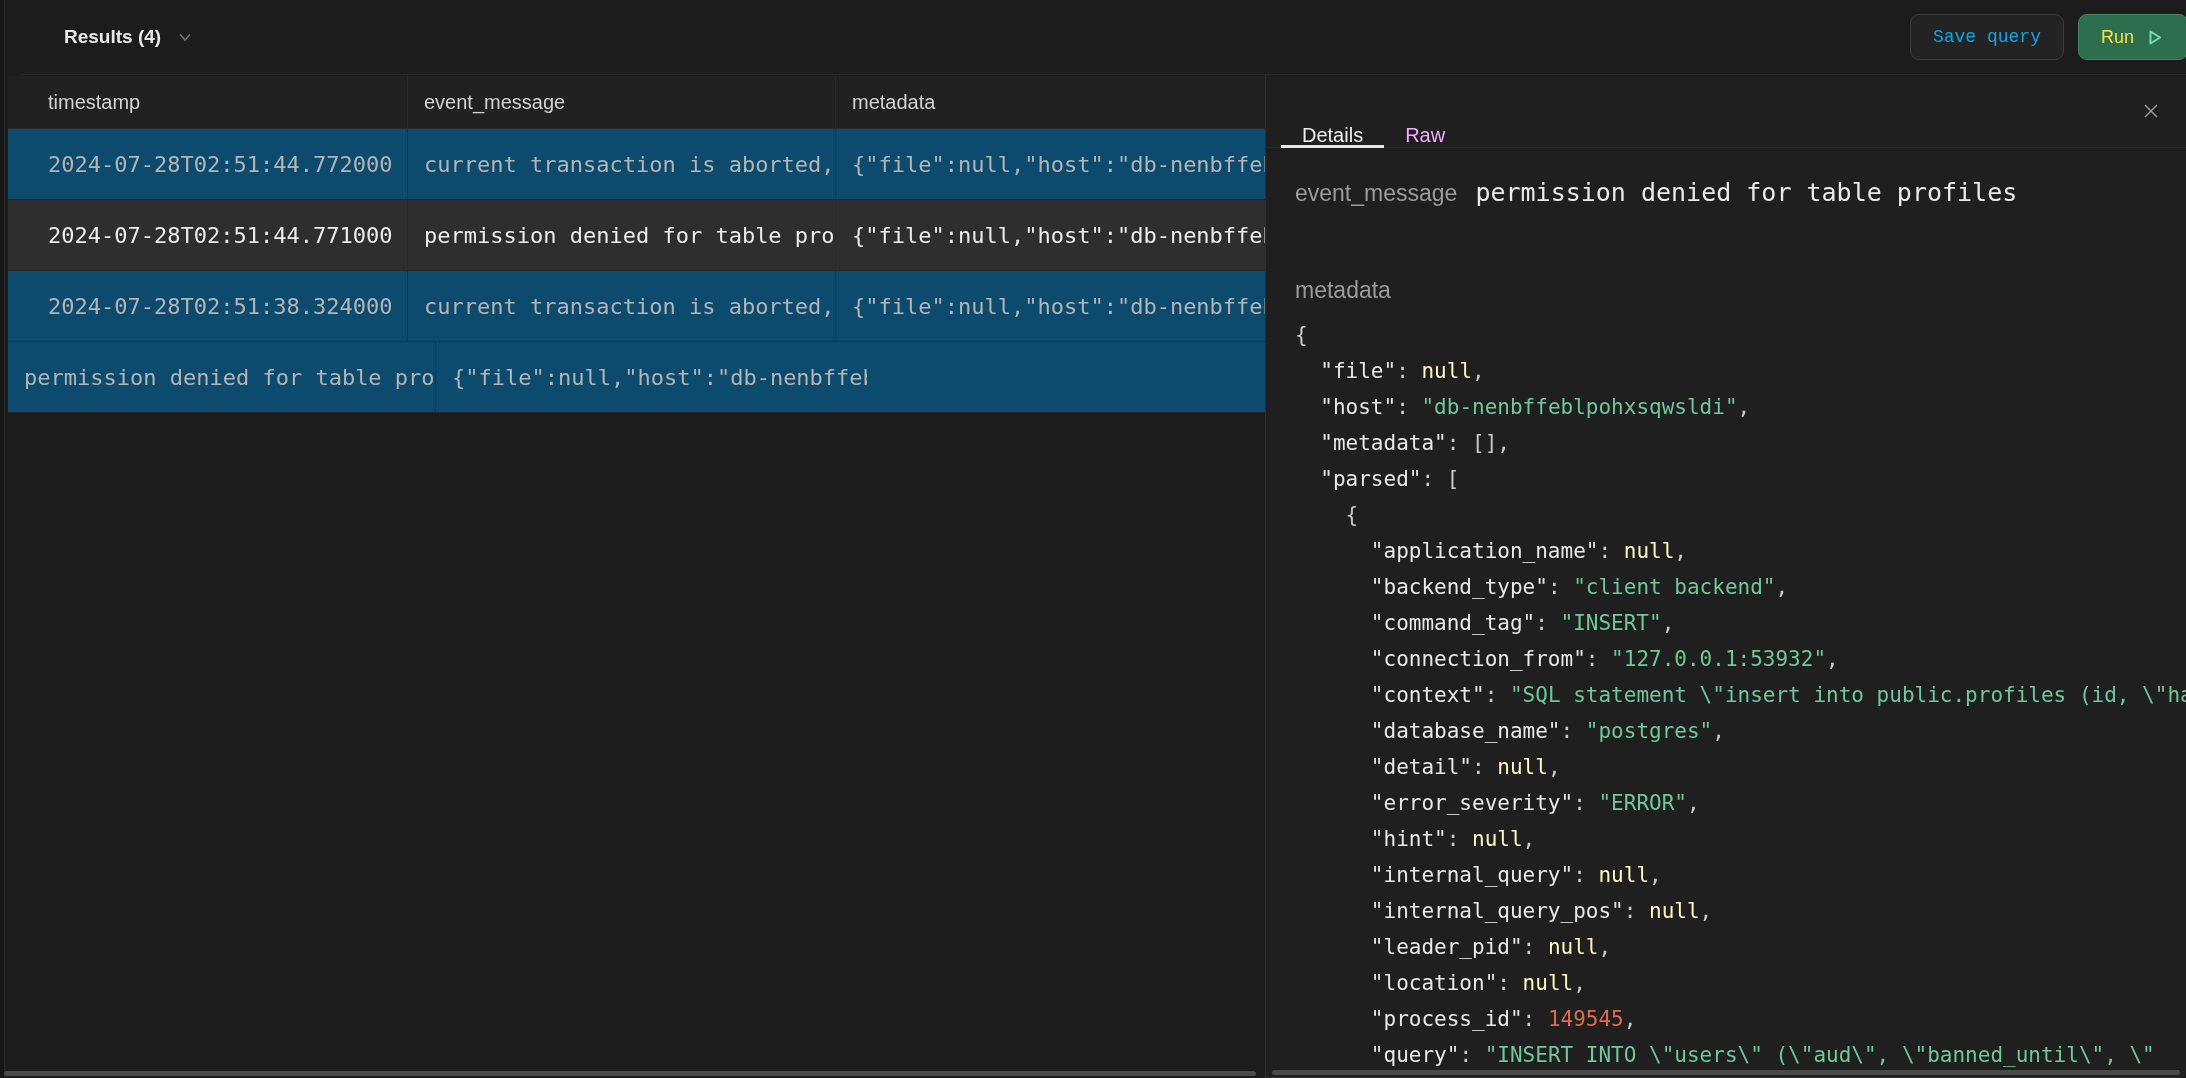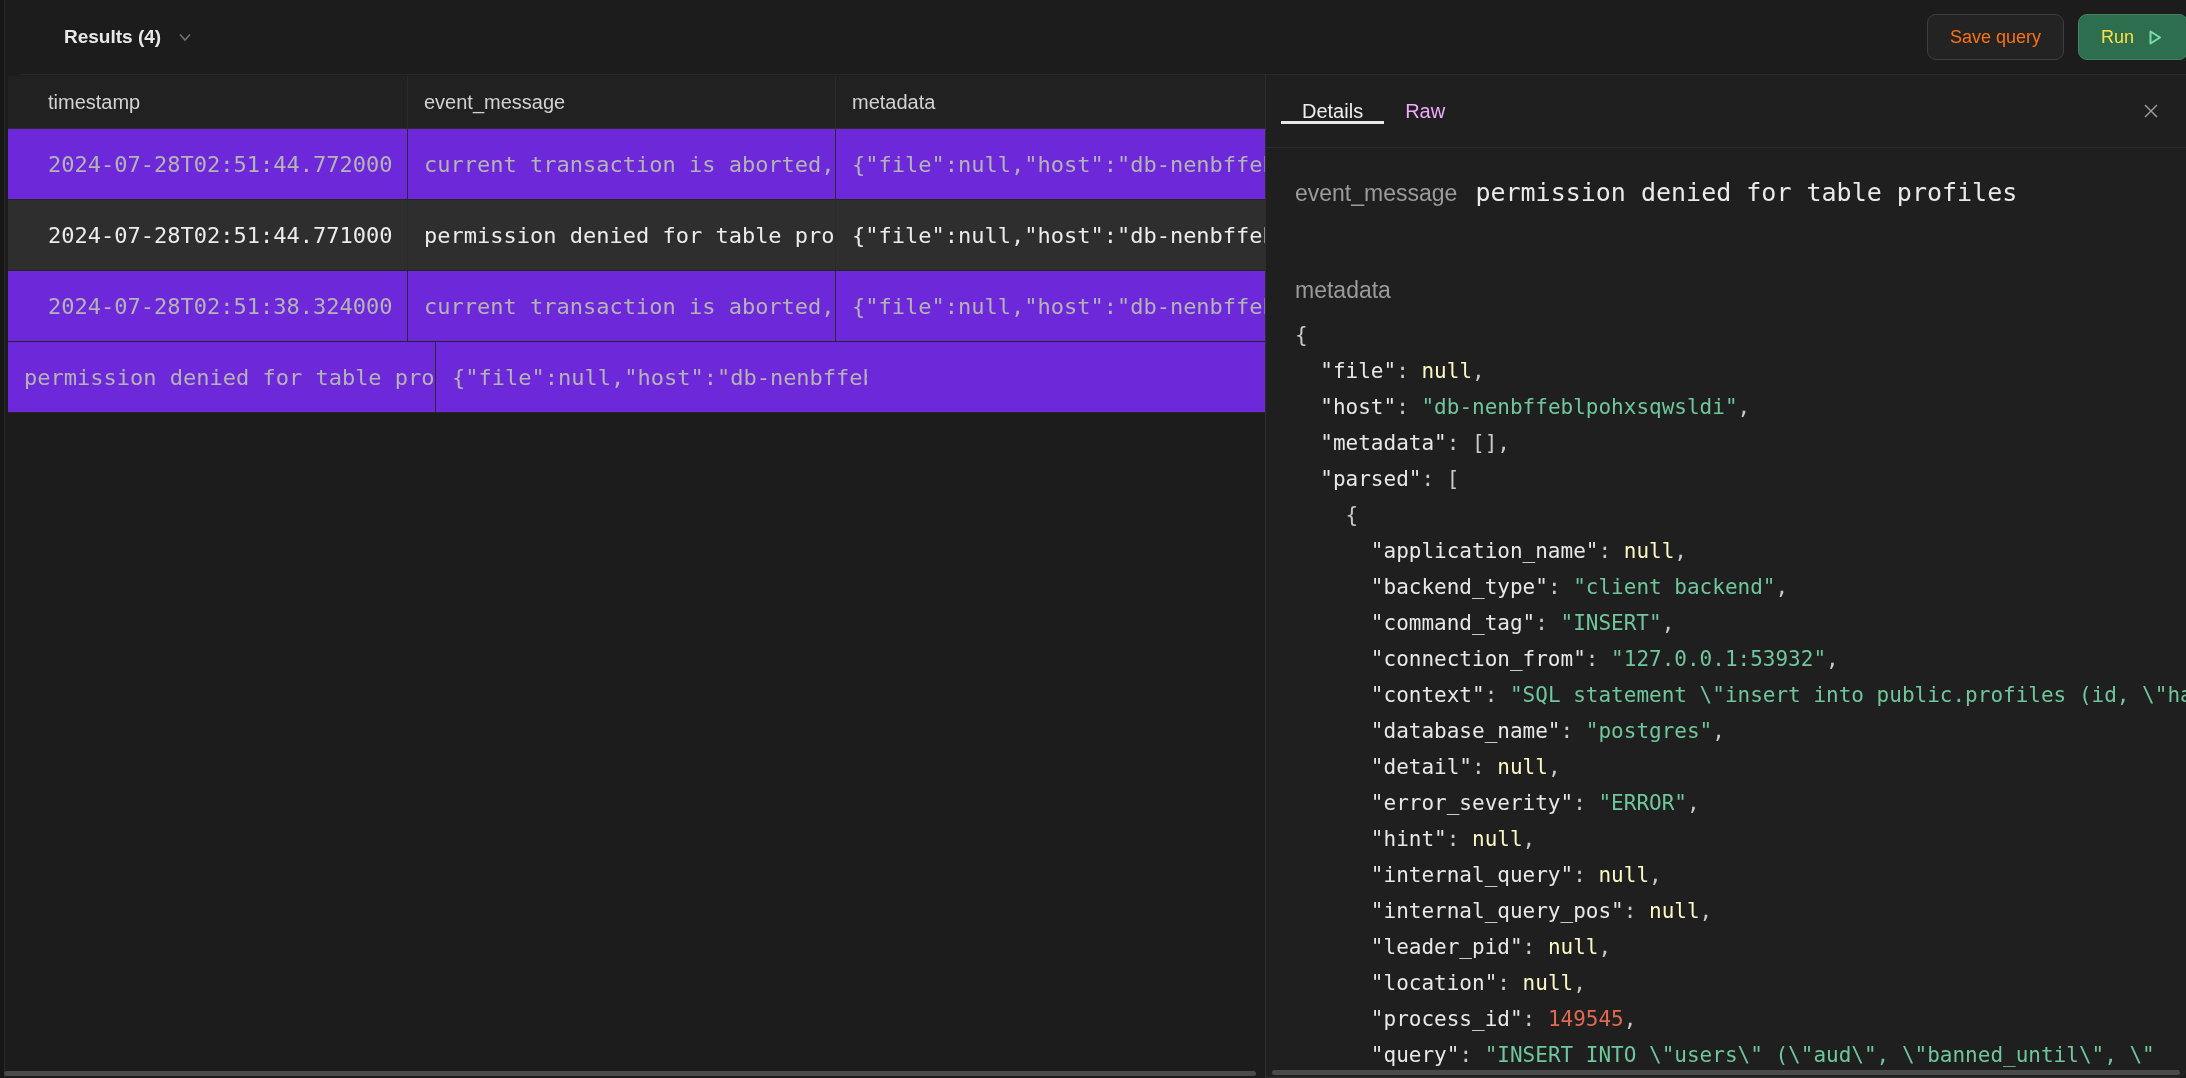--- a/index.html
+++ b/index.html
@@ -22,21 +22,21 @@
   }
   .results-dd { display:flex; align-items:center; gap:14px; cursor:pointer; }
   .results-label { font-size:19px; font-weight:600; color:#e8e8e8; }
   .chev { display:inline-flex; opacity:.75; }
   .topbar-actions { display:flex; align-items:center; gap:14px; }
   .btn {
     height:46px; display:inline-flex; align-items:center; gap:10px;
     border-radius:9px; font-size:18px; padding:0 22px; cursor:pointer;
     border:1px solid transparent;
   }
-  .btn-secondary { background:#232323; border-color:#3e3e3e; color:#f97316; }
+  .btn-secondary { background:#232323; border-color:#3e3e3e; color:#0ea5e9;font-family:Liberation Mono, monospace; }
   .btn-primary  { background:#2c6e4e; border-color:#41845f; color:#fde047; }
   
   .left-strip {
     position:absolute; left:0; top:0; width:5px; height:1078px;
     background:#161616; border-right:1px solid #282828; z-index:6;
   }
   
   .table-area {
     position:absolute; left:8px; top:76px; width:1259px; bottom:0;
     overflow:hidden; background:#1c1c1c;
@@ -50,21 +50,21 @@
     font-size:20px; color:#d2d2d2;
     border-right:1px solid #2a2a2a;
     white-space:nowrap; overflow:hidden; flex:none;
   }
   .col-1 { width:400px; padding-left:40px; }
   .col-2 { width:428px; padding-left:16px; }
   .col-3 { width:431px; padding-left:16px; border-right:none !important; }
   .trow {
     display:flex; height:71px; border-bottom:1px solid #262626; cursor:pointer;
     font-family:"DejaVu Sans Mono", monospace; font-size:22px; color:#b4b4b4;
-    background:#6d28d9;
+    background:#0c4a6e;
   }
   .trow.sel { background:#2e2e2e; color:#ececec; font-weight:normal; }
   .td {
     display:flex; align-items:center;
     border-right:1px solid #2a2a2a;
     white-space:nowrap; overflow:hidden; flex:none;
   }
   
   .hthumb {
     position:absolute; height:5px; border-radius:3px; background:#4a4a4a; z-index:9;
@@ -173,21 +173,21 @@
         <div class="td col-2">permission denied for table profiles</div>
         <div class="td col-3">{"file":null,"host":"db-nenbffeblpohxsqwsldi",</div>
       </div>
     </div>
 </div>
 
 <div class="hthumb left-thumb"></div>
 
 <div class="panel">
   <div class="tabbar">
-    <div id="tabs" style="display:flex; align-items:center;">
+    <div id="tabs" style="display:flex; align-items:flex-end;">
         <div class="tab active">Details</div>
         <div class="tab">Raw</div>
       </div>
     <div class="close-btn">
       <span style="display:inline-flex;">
         <svg width="22" height="22" viewBox="0 0 22 22">
           <line x1="5" y1="5" x2="17" y2="17" stroke="#9b9b9b" stroke-width="1.5"></line>
           <line x1="17" y1="5" x2="5" y2="17" stroke="#9b9b9b" stroke-width="1.5"></line>
         </svg>
       </span>

